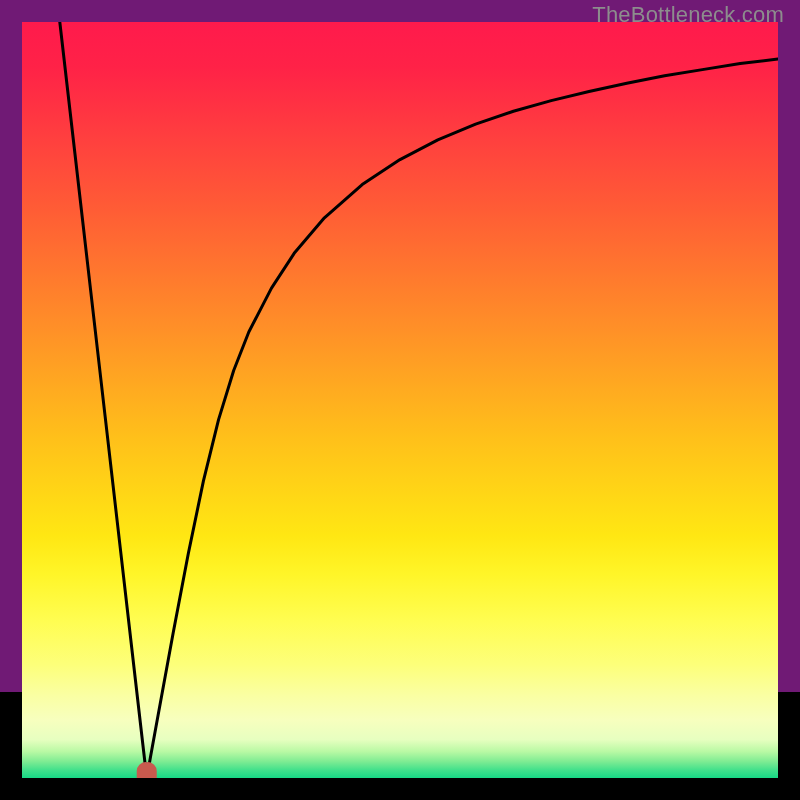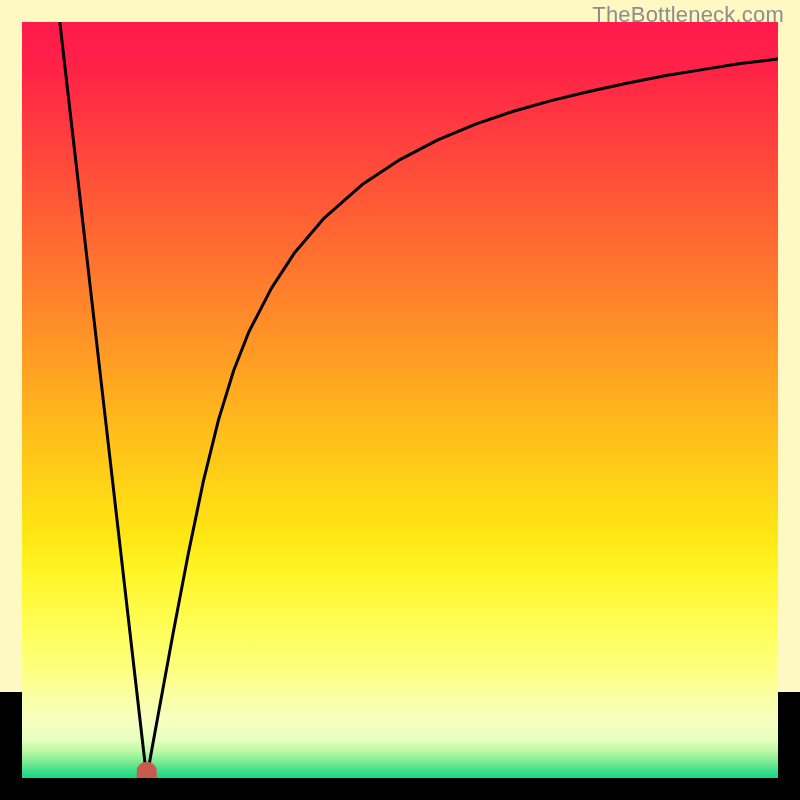--- a/index.html
+++ b/index.html
@@ -9,21 +9,21 @@
     height: 800px;
     overflow: hidden;
     background: #000;
   }
   .frame {
     position: absolute;
     left: 0;
     top: 0;
     width: 800px;
     height: 692px;
-    background: #fef9c3;
+    background: #701a75;
   }
   .plot {
     position: absolute;
     left: 22px;
     top: 22px;
     width: 756px;
     height: 756px;
     display: block;
   }
   .watermark {

